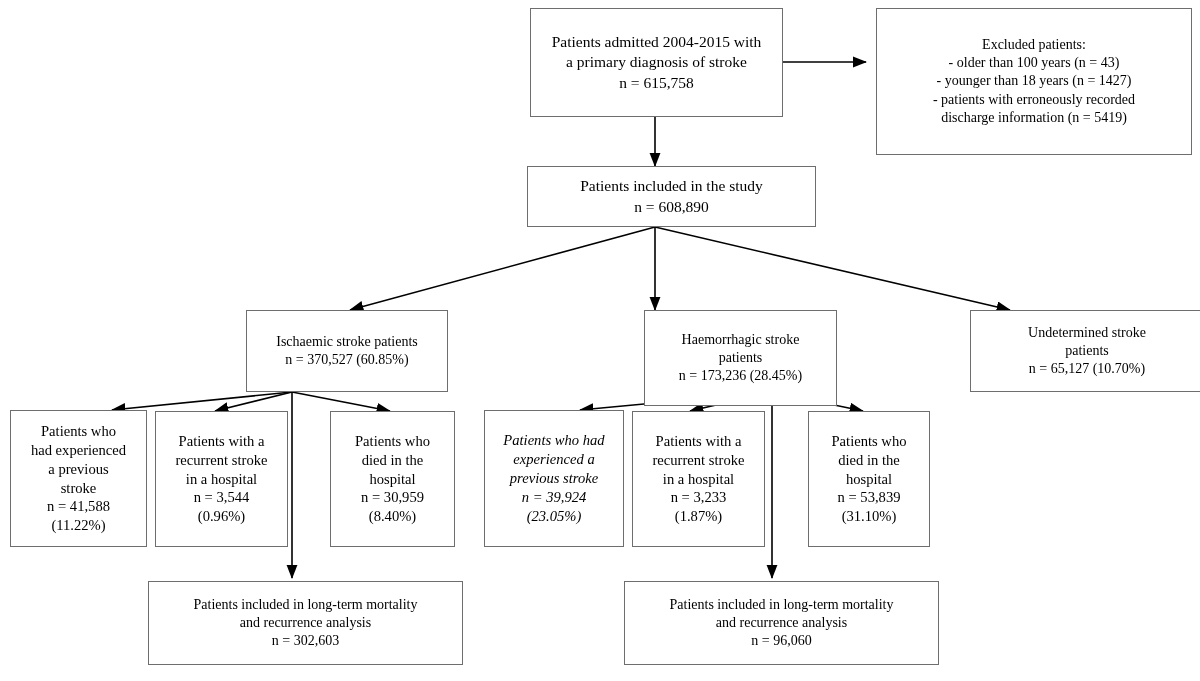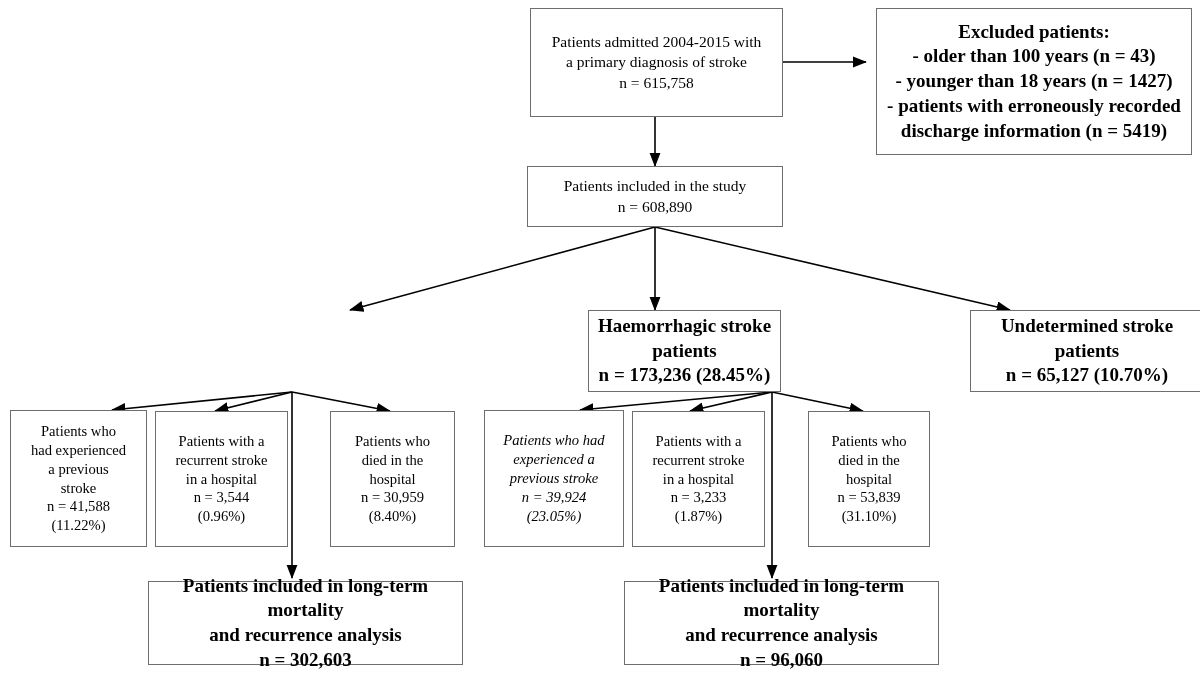--- a/index.html
+++ b/index.html
@@ -34,21 +34,21 @@
     text-align: center;
     color: #000000;
     line-height: 1.30;
     padding: 15px 5px;
   }
   .node .lines {
     width: 100%;
     white-space: pre-line;
   }
   .sz-lg { font-size: 15.5px; }
-  .sz-md { font-size: 19px; font-weight: bold; }
+  .sz-md { font-size: 14px; }
   .sz-sm { font-size: 14.6px; }
 </style>
 </head>
 <body>
 
 <div id="canvas">
 
   <svg id="connectors" viewBox="0 0 1200 681" xmlns="http://www.w3.org/2000/svg">
     <defs>
       <marker id="arrowhead" markerWidth="9" markerHeight="7" refX="8.4" refY="3.5" orient="auto" markerUnits="strokeWidth">
@@ -108,27 +108,31 @@
   </div>
 
   <div class="node sz-md" style="left:876px; top:8px; width:316px; height:147px;">
     <div class="lines">Excluded patients:
 - older than 100 years (n = 43)
 - younger than 18 years (n = 1427)
 - patients with erroneously recorded
 discharge information (n = 5419)</div>
   </div>
 
-  <div class="node sz-lg" style="left:527px; top:166px; width:256px; height:61px;">
+  <div class="node sz-lg" style="left:527px; top:166px; width:289px; height:61px;">
     <div class="lines">Patients included in the study
 n = 608,890</div>
   </div>
 
-
-  <div class="node sz-md" style="left:588px; top:310px; width:193px; height:82px;">
+  <div class="node sz-md" style="left:246px; top:310px; width:202px; height:82px;">
+    <div class="lines">Ischaemic stroke patients
+n = 370,527 (60.85%)</div>
+  </div>
+
+  <div class="node sz-md" style="left:644px; top:310px; width:193px; height:96px;">
     <div class="lines">Haemorrhagic stroke
 patients
 n = 173,236 (28.45%)</div>
   </div>
 
   <div class="node sz-md" style="left:970px; top:310px; width:234px; height:82px;">
     <div class="lines">Undetermined stroke
 patients
 n = 65,127 (10.70%)</div>
   </div>

